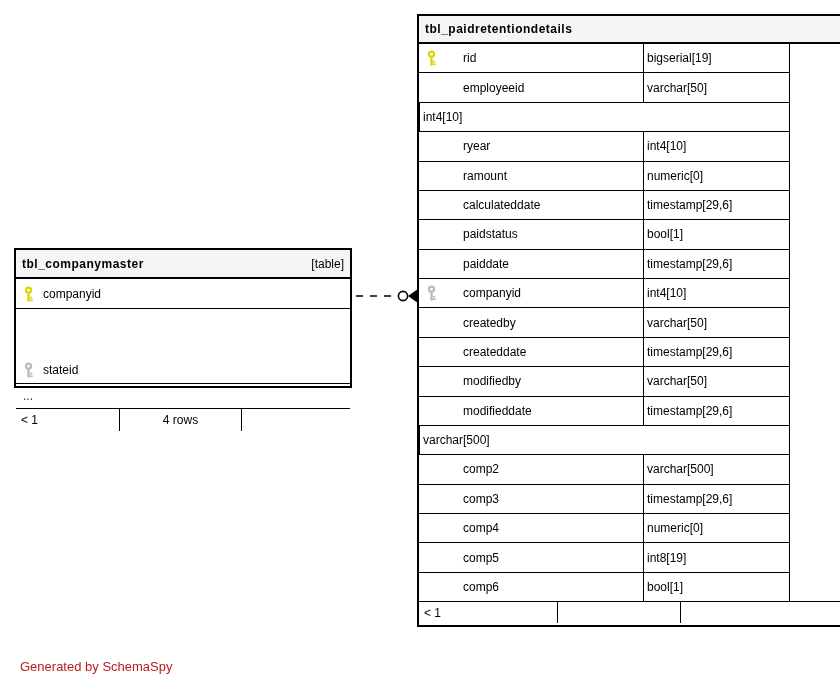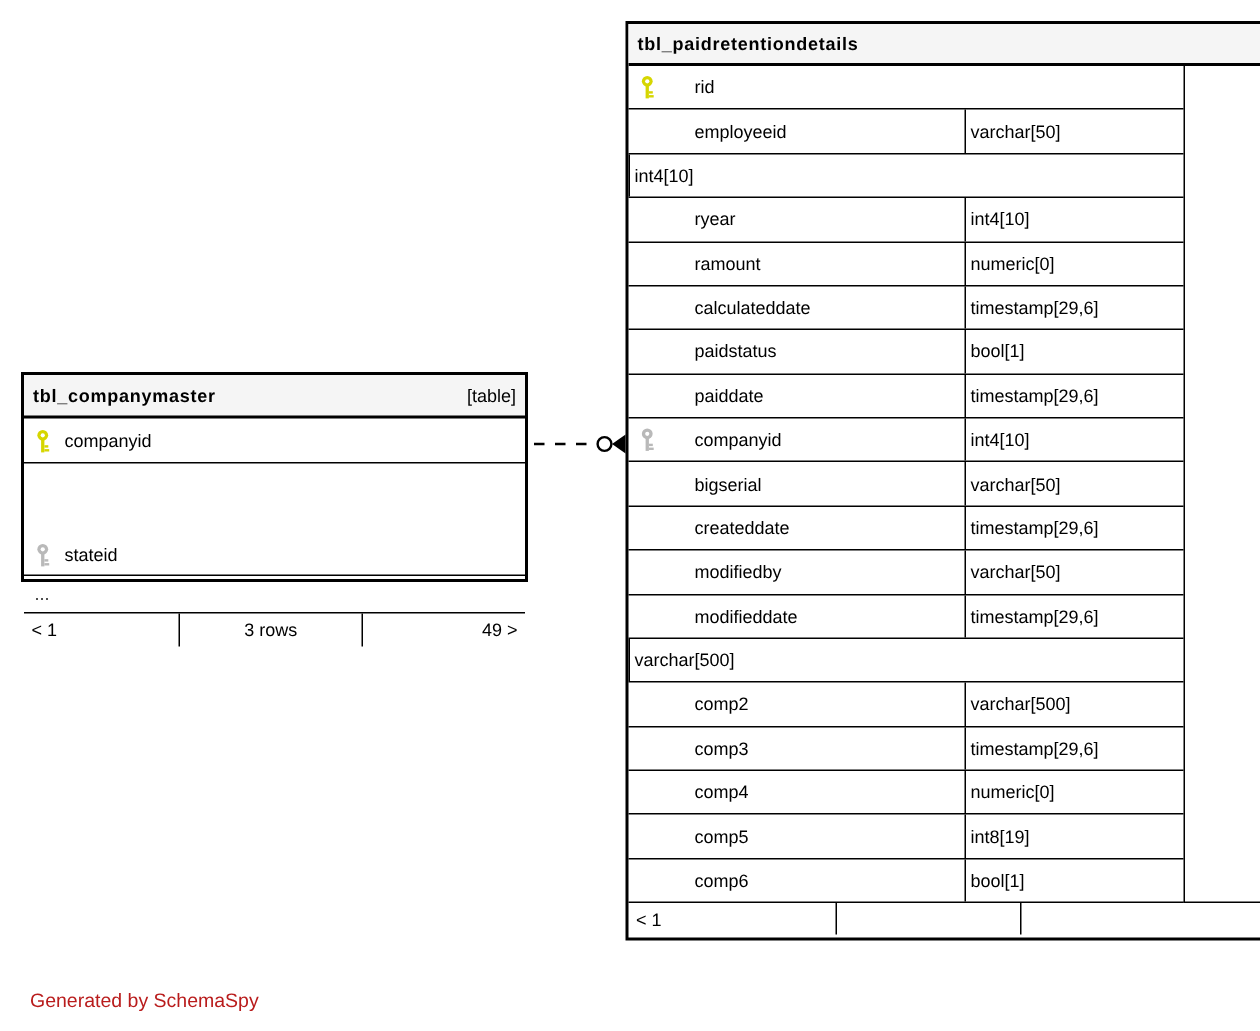--- a/index.html
+++ b/index.html
@@ -100,22 +100,21 @@
         <circle cx="5.5" cy="4.2" r="1.4" fill="#ffffff"></circle>
         <rect x="4.4" y="7" width="2.2" height="8.6" fill="currentColor"></rect>
         <rect x="6.6" y="10.8" width="2.6" height="1.6" fill="currentColor"></rect>
         <rect x="6.6" y="13.4" width="3.2" height="1.6" fill="currentColor"></rect>
       </svg>
       <span>stateid</span>
     </div>
     <div class="lt-ellipsis">...</div>
     <div class="tbl-footer">
       <span class="f-cell f-left">&lt; 1</span>
-      <span class="f-cell f-mid">3 rows</span>
-      <span class="f-cell f-right">49 &gt;</span>
+      <span class="f-cell f-mid">4 rows</span>
     </div>
   </div>
 
   <svg id="connector" viewBox="0 0 66 20">
     <line x1="4" y1="10" x2="44" y2="10" stroke="#000" stroke-width="1.6" stroke-dasharray="7,7"></line>
     <circle cx="51" cy="10" r="4.6" fill="#ffffff" stroke="#000" stroke-width="1.6"></circle>
     <polygon points="56,10 66,3 66,17" fill="#000"></polygon>
   </svg>
 
   <div class="tablebox" id="right-table">
@@ -129,20 +128,21 @@
           <div class="cell-name">
             <svg class="keyicon pk" viewBox="0 0 11 16">
               <circle cx="5.5" cy="4.2" r="3.6" fill="currentColor"></circle>
                 <circle cx="5.5" cy="4.2" r="1.4" fill="#ffffff"></circle>
               <rect x="4.4" y="7" width="2.2" height="8.6" fill="currentColor"></rect>
               <rect x="6.6" y="10.8" width="2.6" height="1.6" fill="currentColor"></rect>
                 <rect x="6.6" y="13.4" width="3.2" height="1.6" fill="currentColor"></rect>
             </svg>
             <span>rid</span>
           </div>
+          <div class="cell-type">bigserial[19]</div>
         </div>
         <div class="col-row">
           <div class="cell-name">
               <span>employeeid</span>
             </div>
           <div class="cell-type">varchar[50]</div>
         </div>
         <div class="col-row">
           <div class="cell-type">int4[10]</div>
         </div>
@@ -184,21 +184,21 @@
               <rect x="4.4" y="7" width="2.2" height="8.6" fill="currentColor"></rect>
               <rect x="6.6" y="10.8" width="2.6" height="1.6" fill="currentColor"></rect>
                 <rect x="6.6" y="13.4" width="3.2" height="1.6" fill="currentColor"></rect>
             </svg>
             <span>companyid</span>
           </div>
           <div class="cell-type">int4[10]</div>
         </div>
         <div class="col-row">
           <div class="cell-name">
-              <span>bigserial</span>
+              <span>createdby</span>
             </div>
           <div class="cell-type">varchar[50]</div>
         </div>
         <div class="col-row">
           <div class="cell-name">
               <span>createddate</span>
             </div>
           <div class="cell-type">timestamp[29,6]</div>
         </div>
         <div class="col-row">

